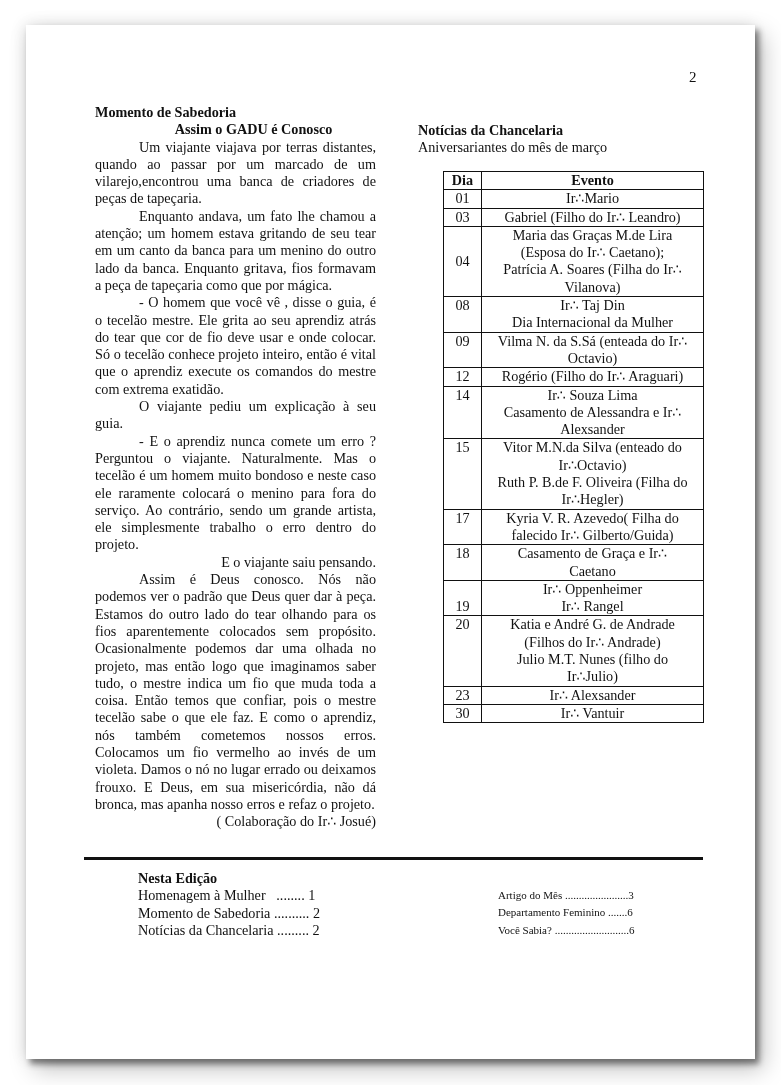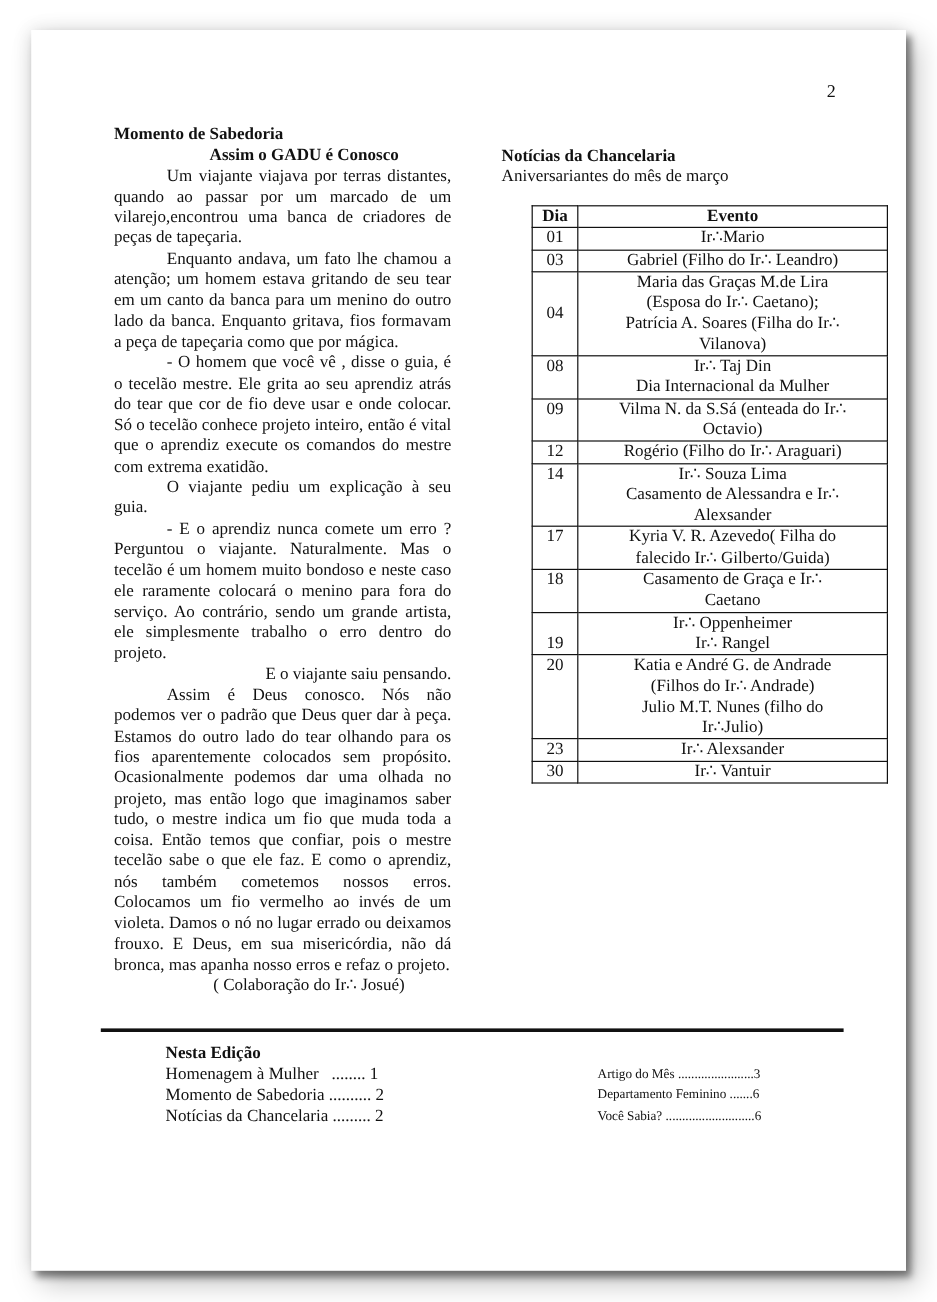--- a/index.html
+++ b/index.html
@@ -14,27 +14,27 @@
   }
   .abs { position: absolute; }
   .page-number { left: 663px; top: 44px; font-size: 15px; }
   .left-col {
     left: 69px; top: 79px; width: 281px; font-size: 14.2px; line-height: 17.3px;
   }
   .left-col .section-title { font-weight: bold; }
   .left-col .article-title { font-weight: bold; text-align: center; padding-left: 36px; }
   .left-col p { margin: 0; text-align: justify; text-indent: 44px; }
   .left-col p.center { text-align: right; text-indent: 0; padding-left: 44px; }
-  .left-col p.credit { text-align: center; text-indent: 0; padding-left: 44px; }
+  .left-col p.credit { text-align: right; text-indent: 0; padding-left: 44px; }
 
   .right-head { left: 392px; top: 97px; font-size: 14.2px; line-height: 17px; }
   .right-head .t { font-weight: bold; }
 
   table.bday {
-    position: absolute; left: 417px; top: 146px; width: 297px;
+    position: absolute; left: 417px; top: 146px; width: 261px;
     border-collapse: collapse; font-size: 14.2px; line-height: 17.3px;
   }
   table.bday th, table.bday td {
     border: 1.3px solid #111; padding: 0 2px; text-align: center; vertical-align: top;
   }
   table.bday th { font-weight: bold; }
   table.bday td.dia { width: 33px; }
   table.bday td.dia-bottom { vertical-align: bottom; }
   table.bday td.dia-mid { vertical-align: middle; }
   .ev-line { display: block; }
@@ -123,20 +123,29 @@
         </tr>
         <tr>
           <td class="dia">14</td>
           <td>
             <span class="ev-line">Ir∴ Souza Lima</span>
             <span class="ev-line">Casamento de Alessandra e Ir∴</span>
             <span class="ev-line">Alexsander</span>
           </td>
         </tr>
         <tr>
+          <td class="dia">15</td>
+          <td>
+            <span class="ev-line">Vitor M.N.da Silva (enteado do</span>
+            <span class="ev-line">Ir∴Octavio)</span>
+            <span class="ev-line">Ruth P. B.de F. Oliveira (Filha do</span>
+            <span class="ev-line">Ir∴Hegler)</span>
+          </td>
+        </tr>
+        <tr>
           <td class="dia">17</td>
           <td>
             <span class="ev-line">Kyria V. R. Azevedo( Filha do</span>
             <span class="ev-line">falecido Ir∴ Gilberto/Guida)</span>
           </td>
         </tr>
         <tr>
           <td class="dia">18</td>
           <td>
             <span class="ev-line">Casamento de Graça e Ir∴</span>

